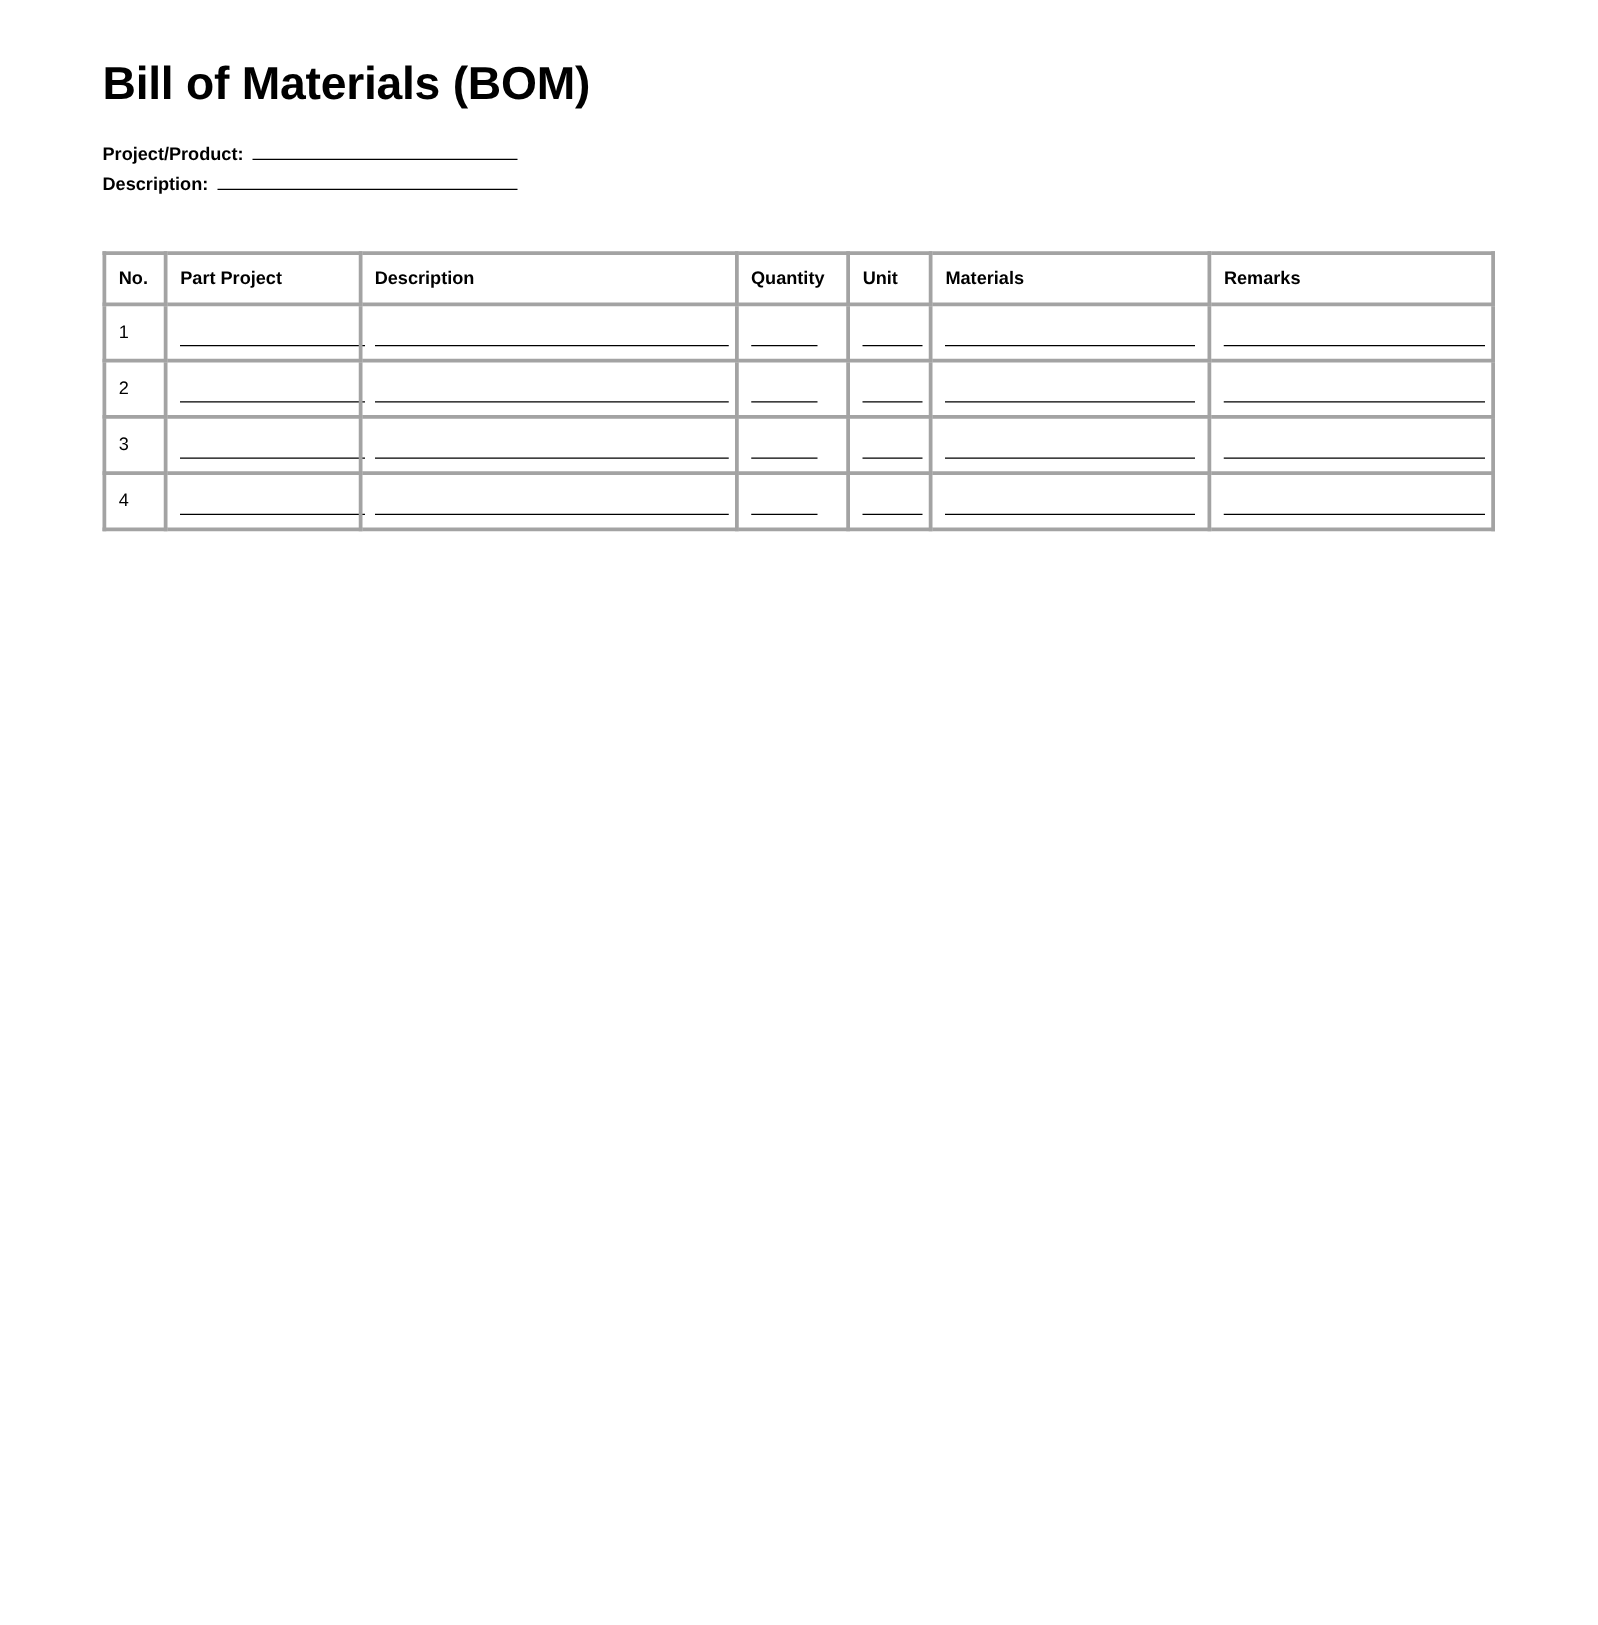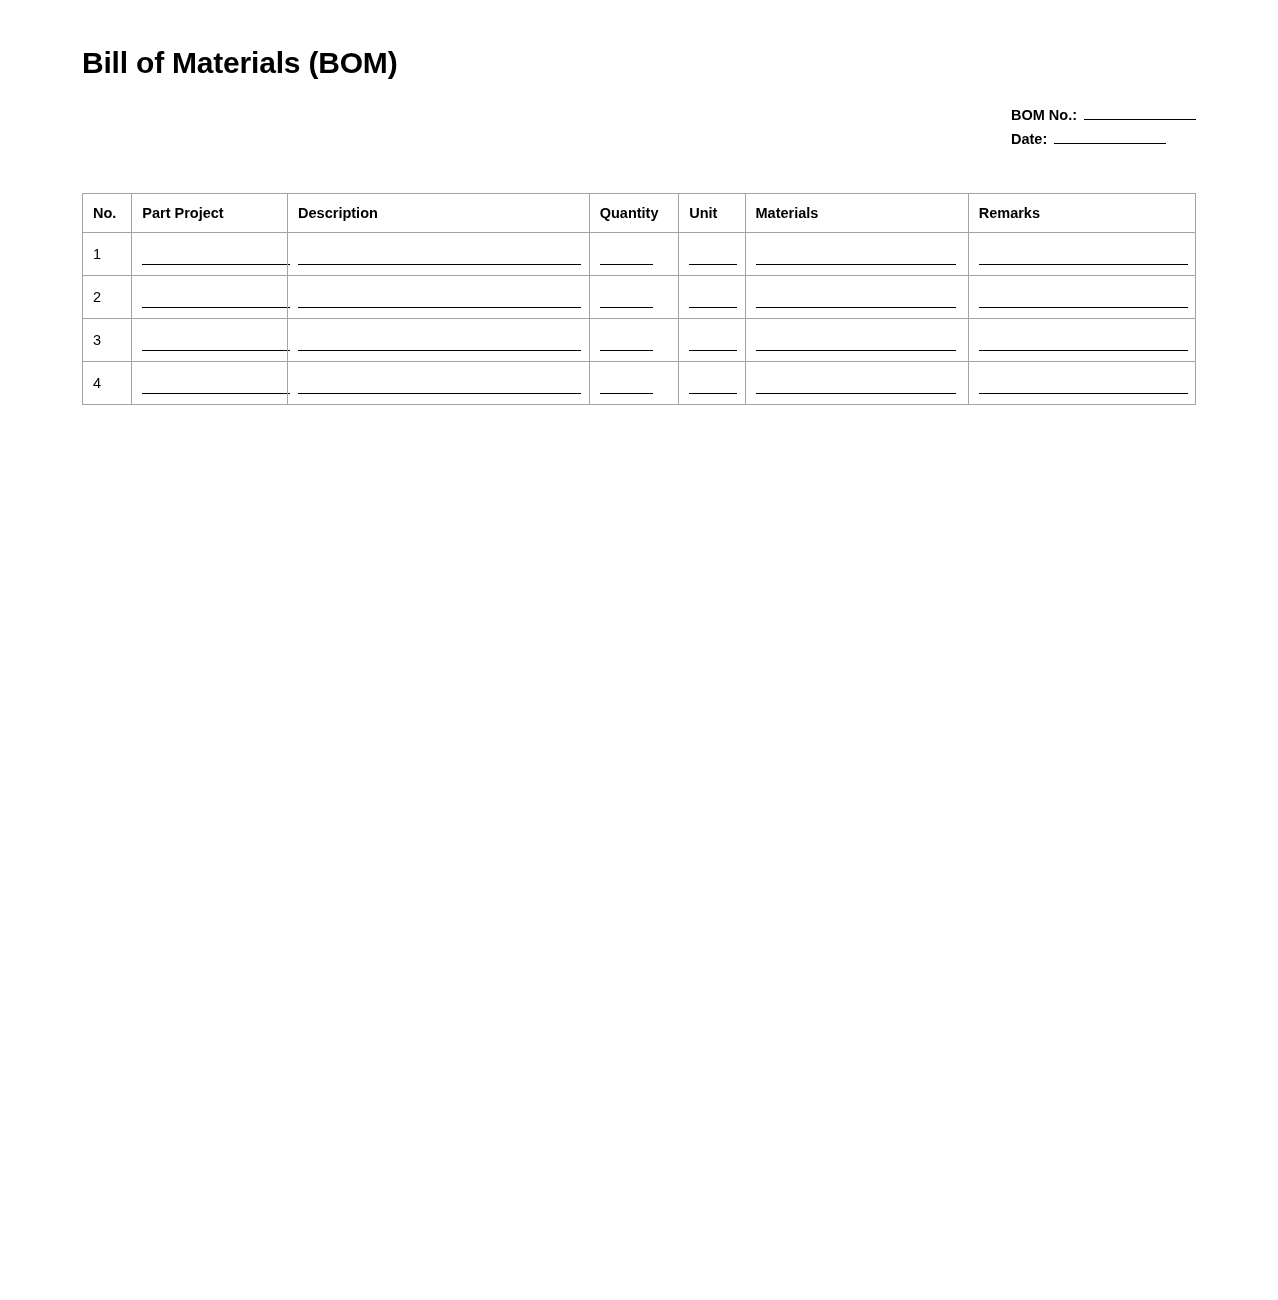--- a/index.html
+++ b/index.html
@@ -15,21 +15,21 @@
     -webkit-font-smoothing: antialiased;
   }
   .page {
     position: relative;
     width: 1278px;
     height: 1300px;
     box-sizing: border-box;
     padding: 46px 82px 0 82px;
   }
   .doc-title {
-    font-size: 30px;
+    font-size: 37px;
     font-weight: bold;
     letter-spacing: -0.2px;
     margin: 0 0 26px 0;
   }
 
   
   .meta {
     position: relative;
     height: 56px;
   }
@@ -67,21 +67,21 @@
 
   
   table.bom {
     border-collapse: collapse;
     width: 1114px;
     margin-top: 31px;
     table-layout: fixed;
   }
   table.bom th,
   table.bom td {
-    border: 1px solid #a3a3a3;
+    border: 3px solid #a3a3a3;
     padding: 0;
     vertical-align: middle;
   }
   table.bom th {
     font-size: 14.5px;
     font-weight: bold;
     text-align: left;
     height: 38px;
     padding: 0 10px;
   }
@@ -136,31 +136,31 @@
 </style>
 </head>
 <body>
 
 <div class="page">
 
   <h1 class="doc-title">Bill of Materials (BOM)</h1>
 
   <div class="meta">
 
-
-    <div class="meta-right">
+    <div class="meta-left">
       <div class="meta-row">
-        <span class="meta-label">BOM No.:</span>
-        <span class="blank-line w-bom"></span>
+        <span class="meta-label">Project/Product:</span>
+        <span class="blank-line w-proj"></span>
       </div>
       <div class="meta-row">
-        <span class="meta-label">Date:</span>
-        <span class="blank-line w-date"></span>
+        <span class="meta-label">Description:</span>
+        <span class="blank-line w-desc"></span>
       </div>
     </div>
+
 
   </div>
 
   <table class="bom">
     <colgroup>
       <col class="col-no">
       <col class="col-part">
       <col class="col-desc">
       <col class="col-qty">
       <col class="col-unit">

